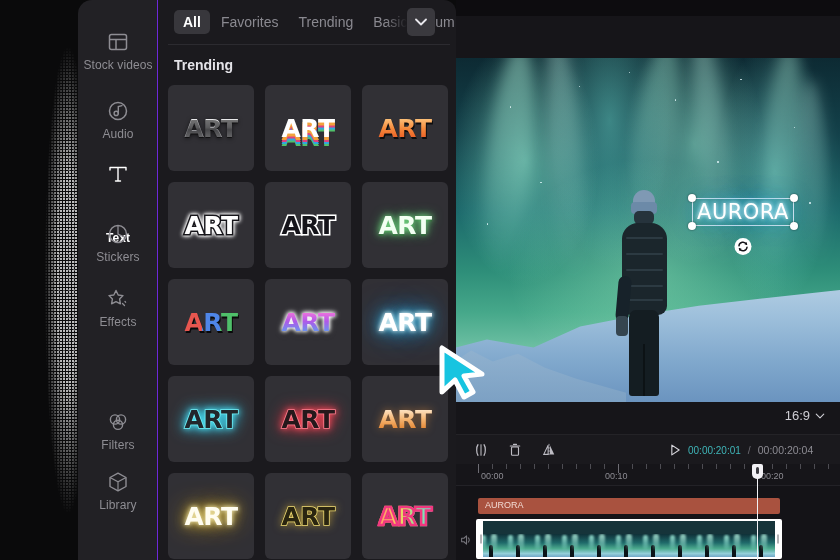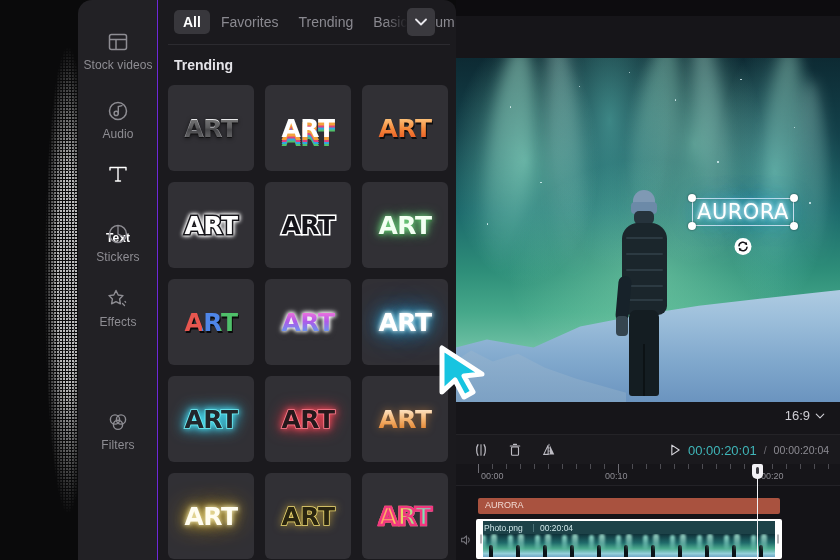--- a/index.html
+++ b/index.html
@@ -199,21 +199,21 @@
     position: absolute; right: 15px; top: 6px; display: flex; align-items: center; gap: 5px;
     color: #cfced4; font-size: 13px; cursor: pointer;
   }
 
   .tl-toolbar {
     position: absolute; left: 0; top: 434px; width: 384px; height: 30px;
     background: #1a191d; border-top: 1px solid #242327; display: flex; align-items: center;
   }
   .tb-ico { width: 26px; height: 24px; display: flex; align-items: center; justify-content: center; cursor: pointer; }
   .tc-wrap { position: absolute; left: 214px; top: 0; height: 30px; display: flex; align-items: center; gap: 7px; }
-  .tc-cur { color: #3fb5b8; font-size: 13px; font-family: "Liberation Sans", sans-serif; }
+  .tc-cur { color: #3fb5b8; font-size: 10px; font-family: "Liberation Sans", sans-serif; }
   .tc-sep { color: #6d6c73; font-size: 10.5px; }
   .tc-tot { color: #8d8c93; font-size: 10.5px; }
 
   .ruler { position: absolute; left: 0; top: 464px; width: 384px; height: 22px; background: #161519; border-bottom: 1px solid #232227; }
   .tick { position: absolute; top: 0; width: 1px; background: #4d4c52; }
   .tick.maj { height: 9px; background: #6e6d74; }
   .tick.min { height: 5px; }
   .rlabel { position: absolute; top: 7px; font-size: 9px; color: #8d8c93; }
 
   .tracks { position: absolute; left: 0; top: 486px; width: 384px; height: 74px; background: #141317; }
@@ -319,20 +319,29 @@
       </div>
       <div class="side-item" style="position: absolute; top: 410px;">
         <span class="side-ico">
           <svg viewBox="0 0 24 24" fill="none">
             <circle cx="9" cy="9.5" r="4.6" stroke="currentColor" stroke-width="1.4"></circle>
             <circle cx="15" cy="9.5" r="4.6" stroke="currentColor" stroke-width="1.4"></circle>
             <circle cx="12" cy="14.8" r="4.6" stroke="currentColor" stroke-width="1.4"></circle>
           </svg>
         </span>
         <span class="si-label">Filters</span>
+      </div>
+      <div class="side-item" style="position: absolute; top: 470px;">
+        <span class="side-ico">
+          <svg viewBox="0 0 24 24" fill="none">
+            <path d="M12 3.2 L20 7.5 L20 16.5 L12 20.8 L4 16.5 L4 7.5 Z" stroke="currentColor" stroke-width="1.4" stroke-linejoin="round"></path>
+            <path d="M4 7.5 L12 11.8 L20 7.5 M12 11.8 V20.8" stroke="currentColor" stroke-width="1.2"></path>
+          </svg>
+        </span>
+        <span class="si-label">Library</span>
       </div>
     </div>
 
   <div class="panel">
     <div class="tabs-row" id="tabs-row">
         <div class="tab active">All</div>
         <div class="tab">Favorites</div>
         <div class="tab">Trending</div>
         <div class="tab">Basic</div>
         <div class="tab">Lum</div>
@@ -529,25 +538,20 @@
           <path d="M3 6 H5.6 L8.6 3.2 V12.8 L5.6 10 H3 Z" stroke="#77767d" stroke-width="1.2" fill="none" stroke-linejoin="round"></path>
           <path d="M10.6 5.6 A3.2 3.2 0 0 1 10.6 10.4" stroke="#77767d" stroke-width="1.2" fill="none" stroke-linecap="round"></path>
         </svg>
       </div>
 
       <div class="track-text">
         <span class="tt-label">AURORA</span>
       </div>
 
       <div class="clip">
-        <div class="clip-head">
-          <span class="clip-name">Photo.png</span>
-          <span class="clip-vsep"></span>
-          <span class="clip-dur">00:20:04</span>
-        </div>
         <div class="filmstrip" id="filmstrip">
             <div class="frame">
               <div class="f-person"></div>
             </div>
             <div class="frame">
               <div class="f-person"></div>
             </div>
             <div class="frame">
               <div class="f-person"></div>
             </div>

